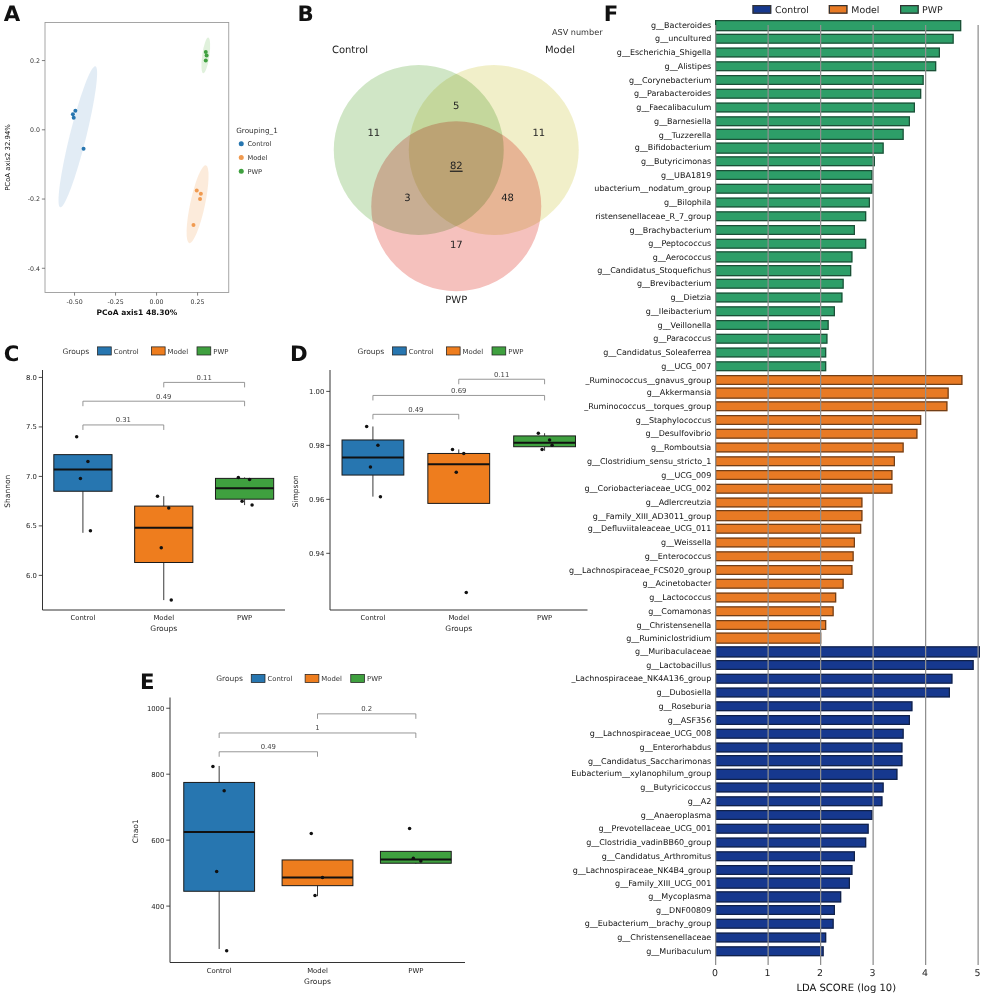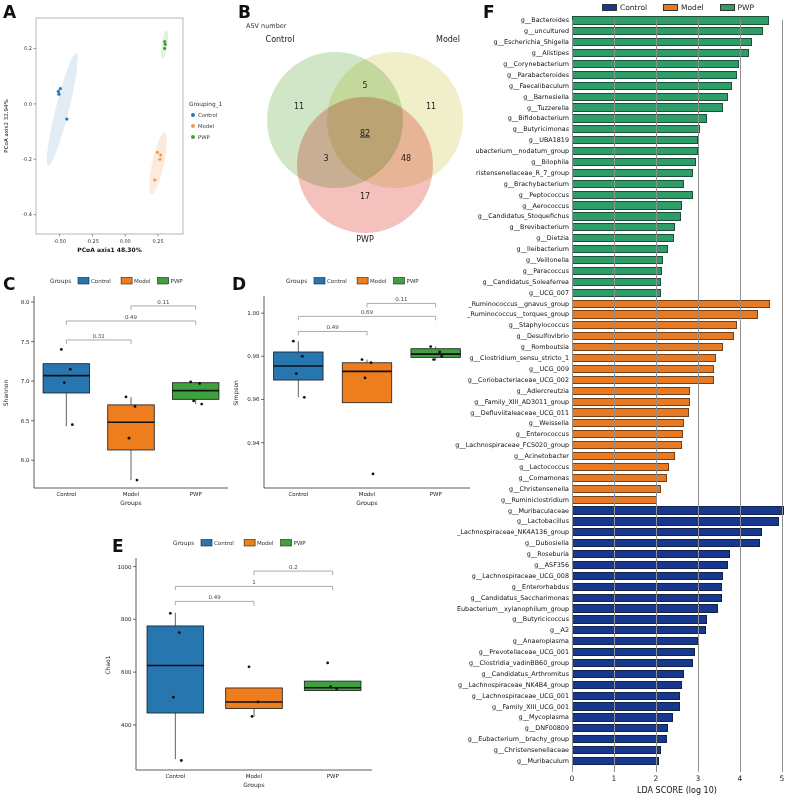--- a/index.html
+++ b/index.html
@@ -4,21 +4,21 @@
 <style>
   html,body{margin:0;padding:0;background:#fff;}
   #fig{position:relative;width:786px;height:802px;background:#ffffff;overflow:hidden;
        font-family:"DejaVu Sans",sans-serif;}
   .pl{position:absolute;font-size:17px;font-weight:700;color:#111;z-index:10;}
   .panel{position:absolute;}
   svg text{font-family:"DejaVu Sans",sans-serif;}
 
   
   #panel-b{left:246px;top:2px;width:236px;height:256px;}
-  .venn-title{position:absolute;left:0;top:20px;width:100%;text-align:left;font-size:6.5px;color:#333;}
+  .venn-title{position:absolute;left:0;top:20px;width:100%;text-align:right;font-size:6.5px;color:#333;}
   .vc{position:absolute;width:136px;height:136px;border-radius:50%;mix-blend-mode:multiply;opacity:0.9;}
   .vc-control{left:21px;top:50px;}
   .vc-model{left:81px;top:50px;}
   .vc-pwp{left:51px;top:95px;}
   .vl{position:absolute;font-size:8px;color:#222;transform:translate(-50%,0);}
   .vl-control{left:34px;top:33px;}
   .vl-model{left:202px;top:33px;}
   .vl-pwp{left:119px;top:233px;}
   .vn{position:absolute;font-size:8px;color:#222;transform:translate(-50%,-50%);}
   .n-c{left:53px;top:104px;}  .n-cm{left:119px;top:83px;}  .n-m{left:185px;top:104px;}
@@ -452,20 +452,26 @@
           <div class="lda-bar" style="width: 88.62px; background: rgb(45, 158, 104);"></div>
         </div>
         <div class="lda-row">
           <div class="lda-label">
             <span>_Ruminococcus__gnavus_group</span>
           </div>
           <div class="lda-bar" style="width: 198.24px; background: rgb(232, 122, 36);"></div>
         </div>
         <div class="lda-row">
           <div class="lda-label">
+            <span>g__Akkermansia</span>
+          </div>
+          <div class="lda-bar" style="width: 187.32px; background: rgb(232, 122, 36);"></div>
+        </div>
+        <div class="lda-row">
+          <div class="lda-label">
             <span>_Ruminococcus__torques_group</span>
           </div>
           <div class="lda-bar" style="width: 186.48px; background: rgb(232, 122, 36);"></div>
         </div>
         <div class="lda-row">
           <div class="lda-label">
             <span>g__Staphylococcus</span>
           </div>
           <div class="lda-bar" style="width: 165.48px; background: rgb(232, 122, 36);"></div>
         </div>
@@ -659,26 +665,20 @@
           <div class="lda-label">
             <span>g__Candidatus_Arthromitus</span>
           </div>
           <div class="lda-bar" style="width: 112.14px; background: rgb(22, 56, 142);"></div>
         </div>
         <div class="lda-row">
           <div class="lda-label">
             <span>g__Lachnospiraceae_NK4B4_group</span>
           </div>
           <div class="lda-bar" style="width: 110.46px; background: rgb(22, 56, 142);"></div>
-        </div>
-        <div class="lda-row">
-          <div class="lda-label">
-            <span>g__Lachnospiraceae_UCG_001</span>
-          </div>
-          <div class="lda-bar" style="width: 107.94px; background: rgb(22, 56, 142);"></div>
         </div>
         <div class="lda-row">
           <div class="lda-label">
             <span>g__Family_XIII_UCG_001</span>
           </div>
           <div class="lda-bar" style="width: 107.52px; background: rgb(22, 56, 142);"></div>
         </div>
         <div class="lda-row">
           <div class="lda-label">
             <span>g__Mycoplasma</span>

